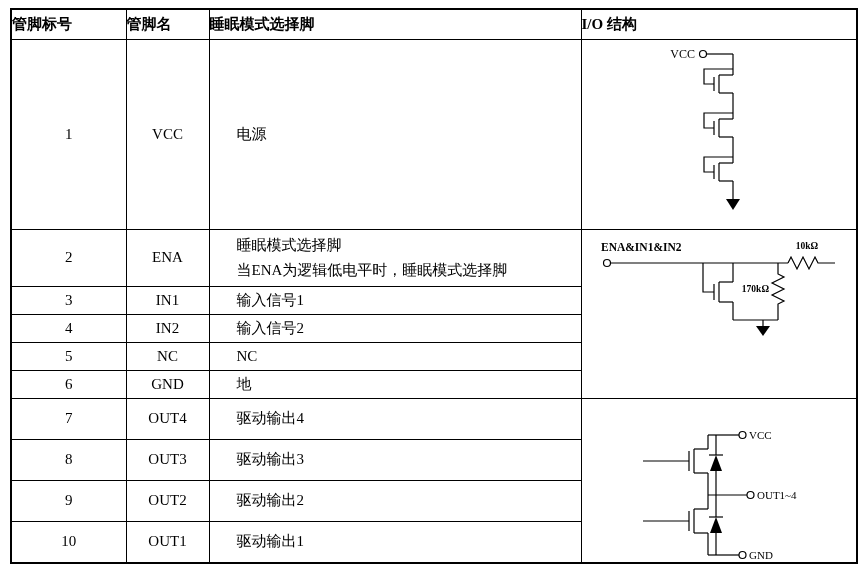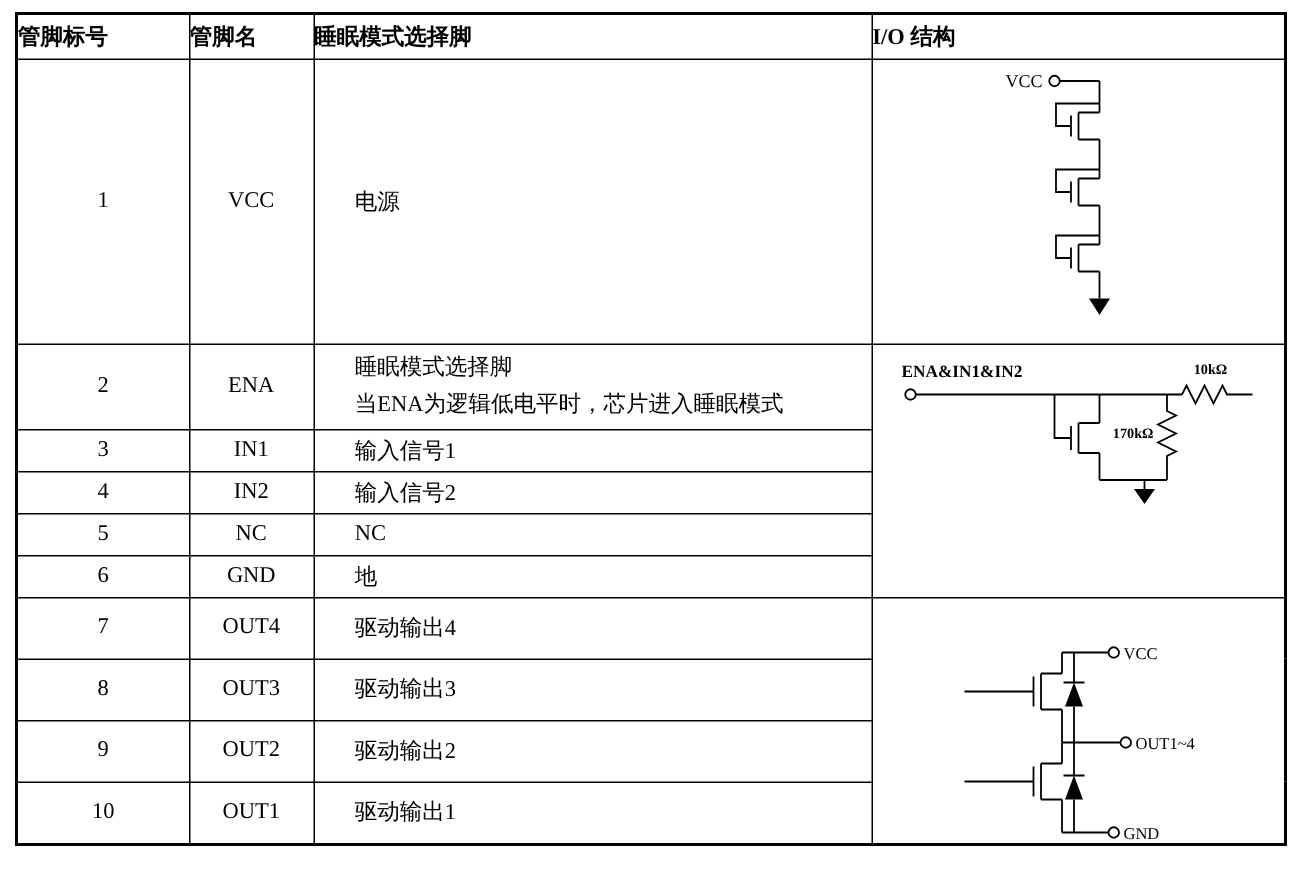--- a/index.html
+++ b/index.html
@@ -99,21 +99,21 @@
           <text x="112" y="17" text-anchor="end" font-size="12">VCC</text>
         </svg>
       </td>
     </tr>
 
     <tr style="height:57px;">
       <td class="c">2</td>
       <td class="c">ENA</td>
       <td class="desc">
         <div class="line">睡眠模式选择脚</div>
-        <div class="line">当ENA为逻辑低电平时，芯片进入睡眠模式</div>
+        <div class="line">当ENA为逻辑低电平时，睡眠模式选择脚</div>
       </td>
       <td class="io top" rowspan="5">
 
         <svg width="272" height="164" viewBox="0 0 272 164">
           <g stroke="#000" stroke-width="1.2" fill="none">
             <g>
               <circle cx="24" cy="33" r="3.5" fill="#fff"></circle>
               <line x1="27.5" y1="33" x2="205" y2="33"></line>
             </g>
 

